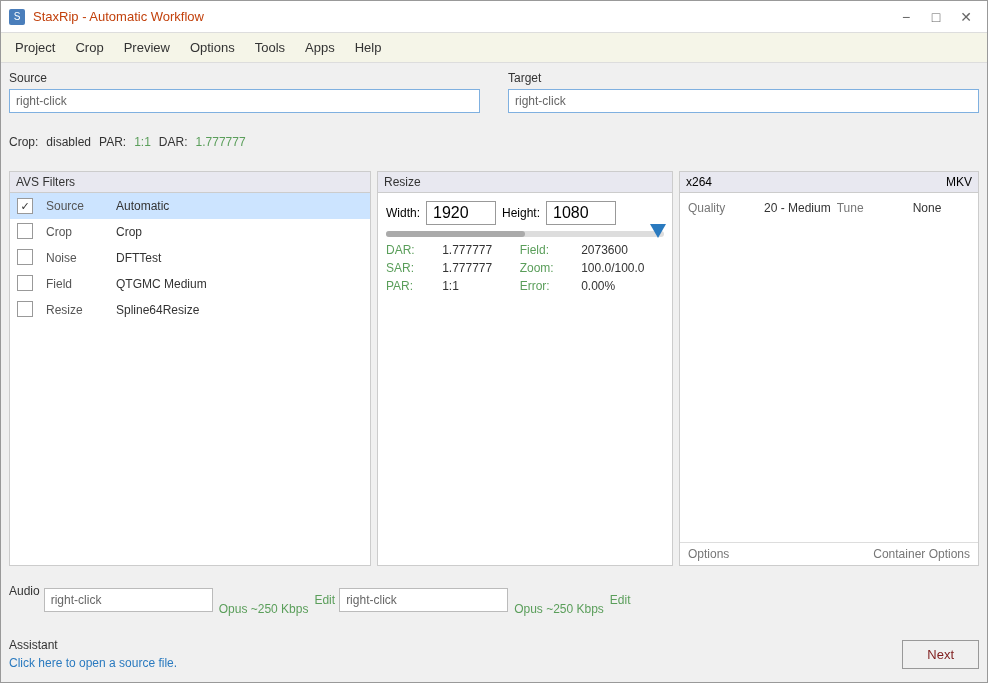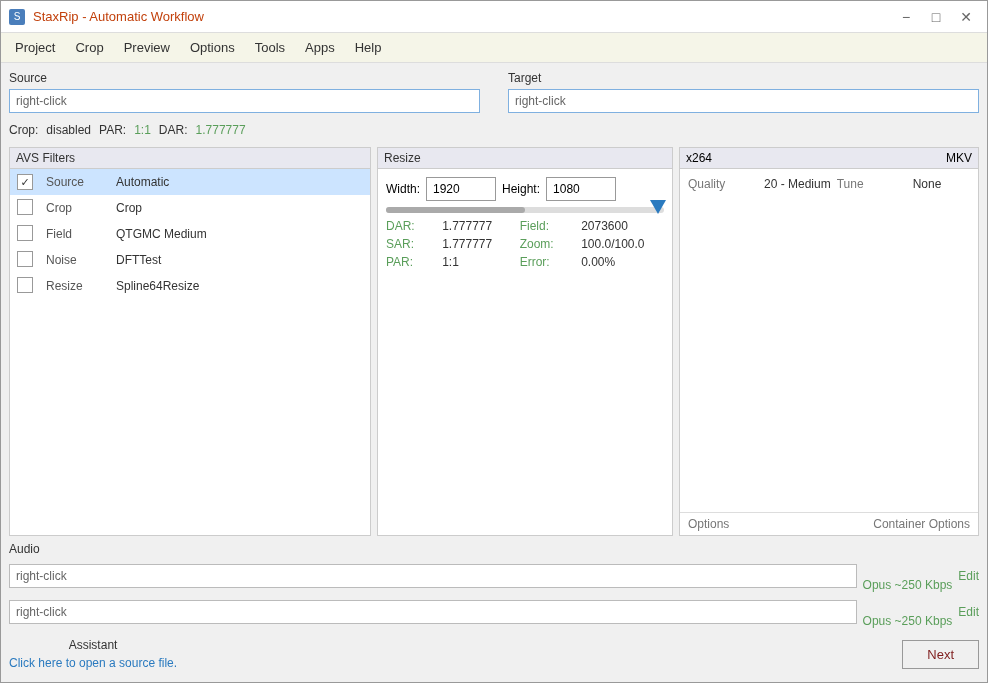--- a/index.html
+++ b/index.html
@@ -74,21 +74,21 @@
       padding: 4px 10px;
       cursor: pointer;
       color: #333;
       border-radius: 2px;
     }
     .content {
       flex: 1;
       display: flex;
       flex-direction: column;
       padding: 8px;
-      gap: 6px;
+      gap: 18px;
       overflow: hidden;
     }
     .source-target-row {
       display: flex;
       gap: 8px;
     }
     .source-section, .target-section {
       display: flex;
       flex-direction: column;
       gap: 4px;
@@ -207,21 +207,21 @@
       display: flex;
       align-items: center;
       gap: 6px;
       font-size: 12px;
     }
     .resize-num-input {
       width: 70px;
       height: 24px;
       border: 1px solid #999;
       padding: 2px 6px;
-      font-size: 12px;
+      font-size: 16px;
       background: white;
     }
     .resize-slider-row {
       display: flex;
       align-items: center;
       gap: 4px;
     }
     .slider-track {
       flex: 1;
       height: 6px;
@@ -289,21 +289,21 @@
       display: flex;
       justify-content: space-between;
       font-size: 12px;
     }
     .x264-footer-link {
       color: #777;
       cursor: pointer;
     }
     .audio-section {
       display: flex;
-      flex-direction: column;
+      flex-direction: row;
       gap: 4px;
     }
     .audio-label { font-size: 12px; color: #333; }
     .audio-row {
       display: flex;
       align-items: center;
       gap: 6px;
     }
     .audio-input {
       flex: 1;
@@ -322,21 +322,20 @@
     }
     .audio-edit-link {
       color: #5a9e5a;
       font-size: 12px;
       cursor: pointer;
     }
     .assistant-content {
       display: flex;
       flex-direction: column;
       gap: 4px;
-      text-align: center;
     }
     .assistant-link {
       color: #2a7abf;
       font-size: 12px;
       cursor: pointer;
       text-decoration: none;
     }
     .bottom-bar {
       display: flex;
       align-items: center;
@@ -418,29 +417,29 @@
               <td>
                 <div class="checkbox-cell"></div>
               </td>
               <td>Crop</td>
               <td>Crop</td>
             </tr>
             <tr>
               <td>
                 <div class="checkbox-cell"></div>
               </td>
-              <td>Field</td>
-              <td>QTGMC Medium</td>
+              <td>Noise</td>
+              <td>DFTTest</td>
             </tr>
             <tr>
               <td>
                 <div class="checkbox-cell"></div>
               </td>
-              <td>Noise</td>
-              <td>DFTTest</td>
+              <td>Field</td>
+              <td>QTGMC Medium</td>
             </tr>
             <tr>
               <td>
                 <div class="checkbox-cell"></div>
               </td>
               <td>Resize</td>
               <td>Spline64Resize</td>
             </tr>
           </tbody>
         </table>

